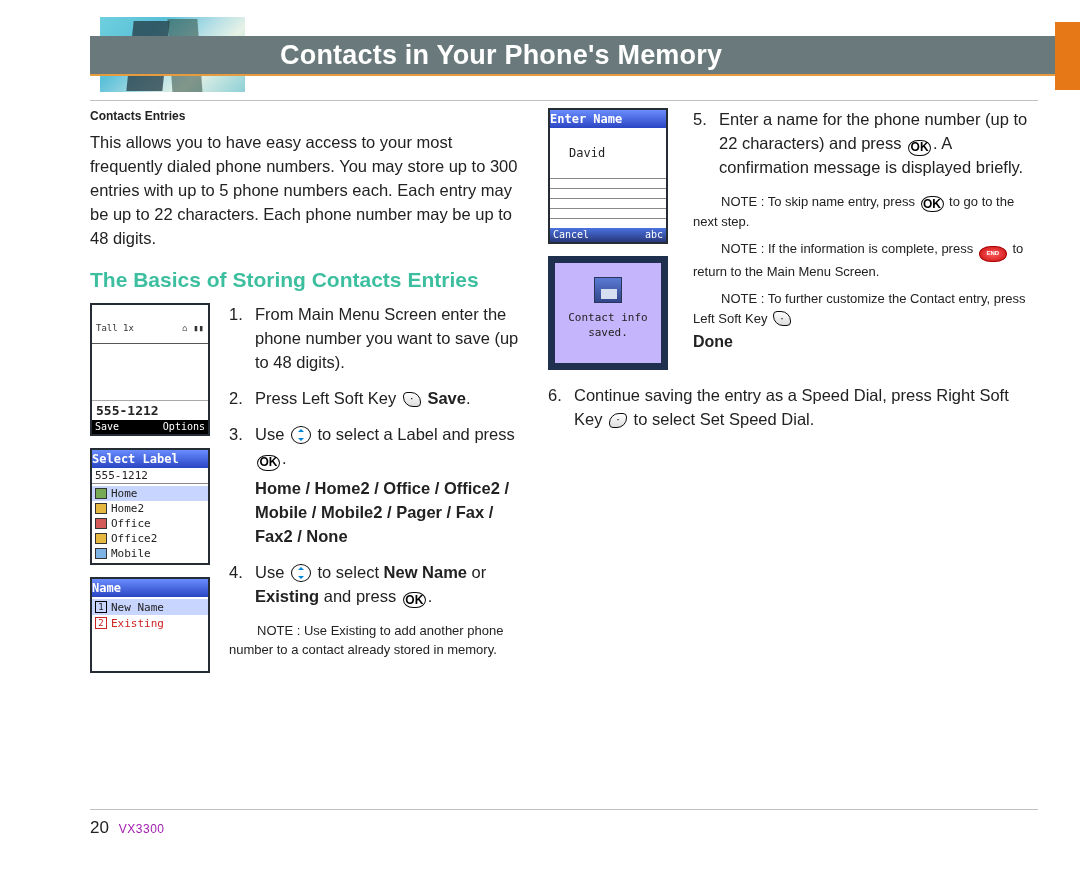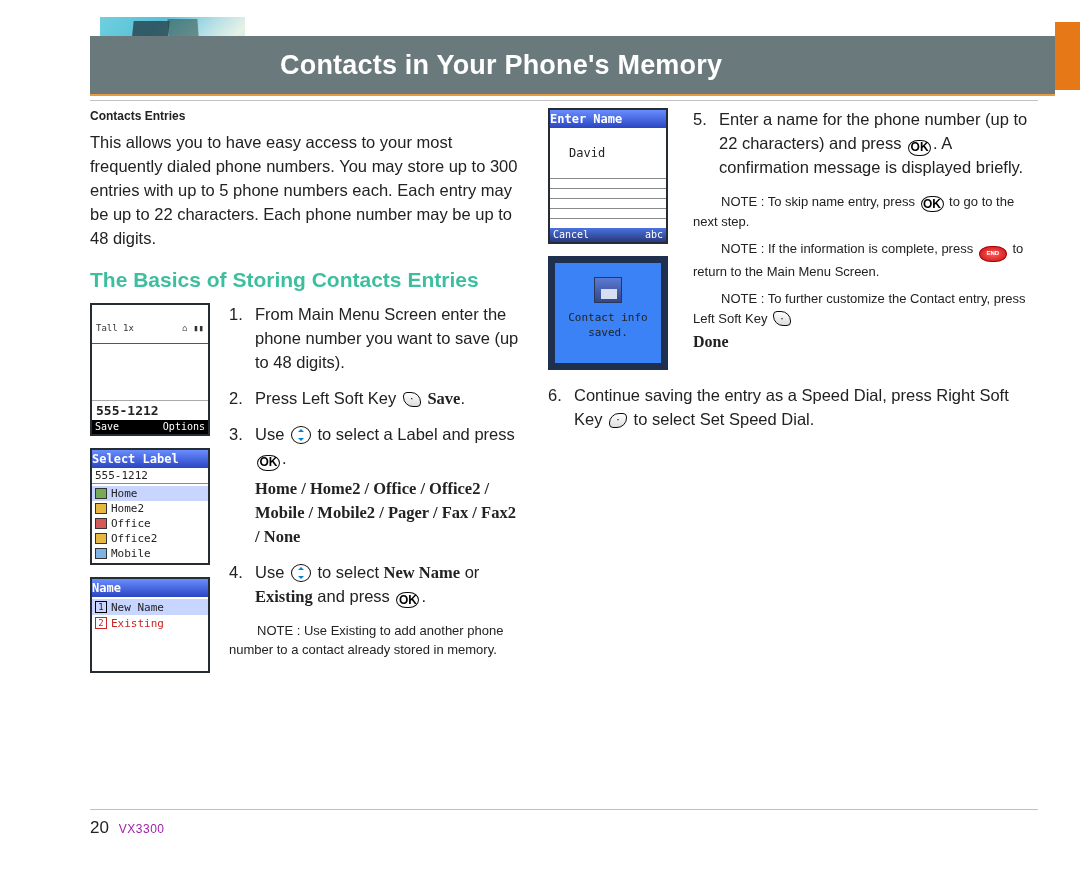--- a/index.html
+++ b/index.html
@@ -17,21 +17,21 @@
     right: 0;
     width: 25px;
     height: 68px;
     background: #e67817;
   }
   .header-bar {
     position: absolute;
     top: 36px;
     left: 90px;
     right: 25px;
-    height: 60px;
+    height: 40px;
     background: #6a7a7c;
     border-bottom: 2px solid #e69b3f;
     display: flex;
     align-items: center;
   }
   .header-title {
     color: #fff;
     font-weight: bold;
     font-size: 27px;
     margin-left: 190px;
@@ -114,21 +114,21 @@
     margin-bottom: 12px;
   }
   li.step .num { min-width: 18px; }
   .note {
     font-size: 13px;
     line-height: 1.5;
     margin-top: 6px;
     margin-bottom: 8px;
   }
   .note-label { font-weight: normal; padding-left: 28px; }
-  .bold { font-weight: bold; font-family: Liberation Serif, serif; }
+  .bold { font-weight: bold; }
 
   
   .ic-ok {
     display: inline-flex;
     align-items: center;
     justify-content: center;
     width: 23px;
     height: 16px;
     border: 1.6px solid #0b0b0b;
     border-radius: 10px / 8px;
@@ -248,21 +248,21 @@
   .p-boxnum.red{border-color:#c22;color:#c22;}
   .p-entry{
     font-family: monospace; font-size:12px; padding:19px;
   }
   .p-body-lines{
     border-top:1px solid #888; height:10px;
   }
   .p-saved{
     width:120px;
     border:7px solid #1f304f;
-    background:#3b82f6;
+    background:#c4b5fd;
     text-align:center;
     font-family: monospace;
     padding:14px 6px 22px;
     position:relative;
     font-size:11px;
     line-height:1.35;
   }
   .p-saved .disk{
     width:28px;height:26px;margin:0 auto 8px;
     background:linear-gradient(#5a7ad4,#32468a);

